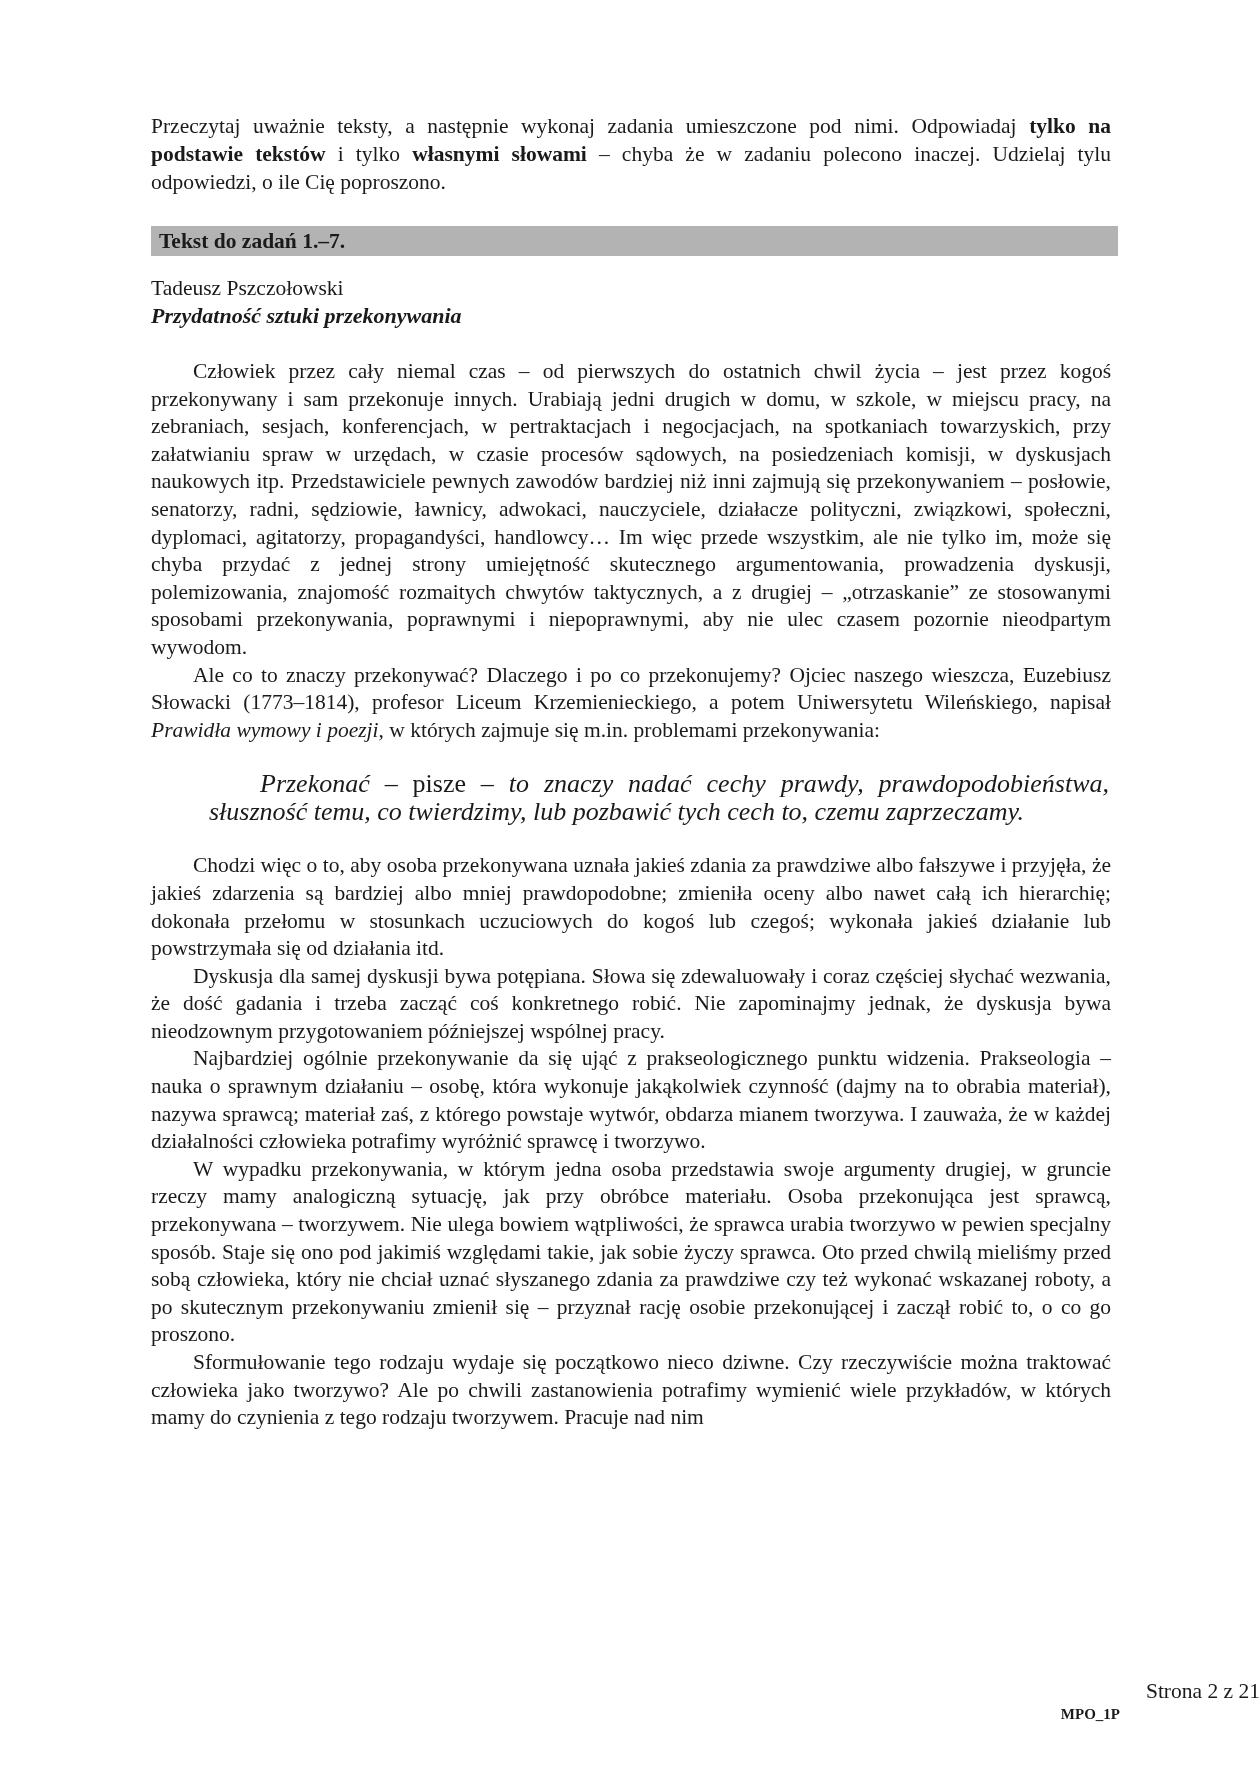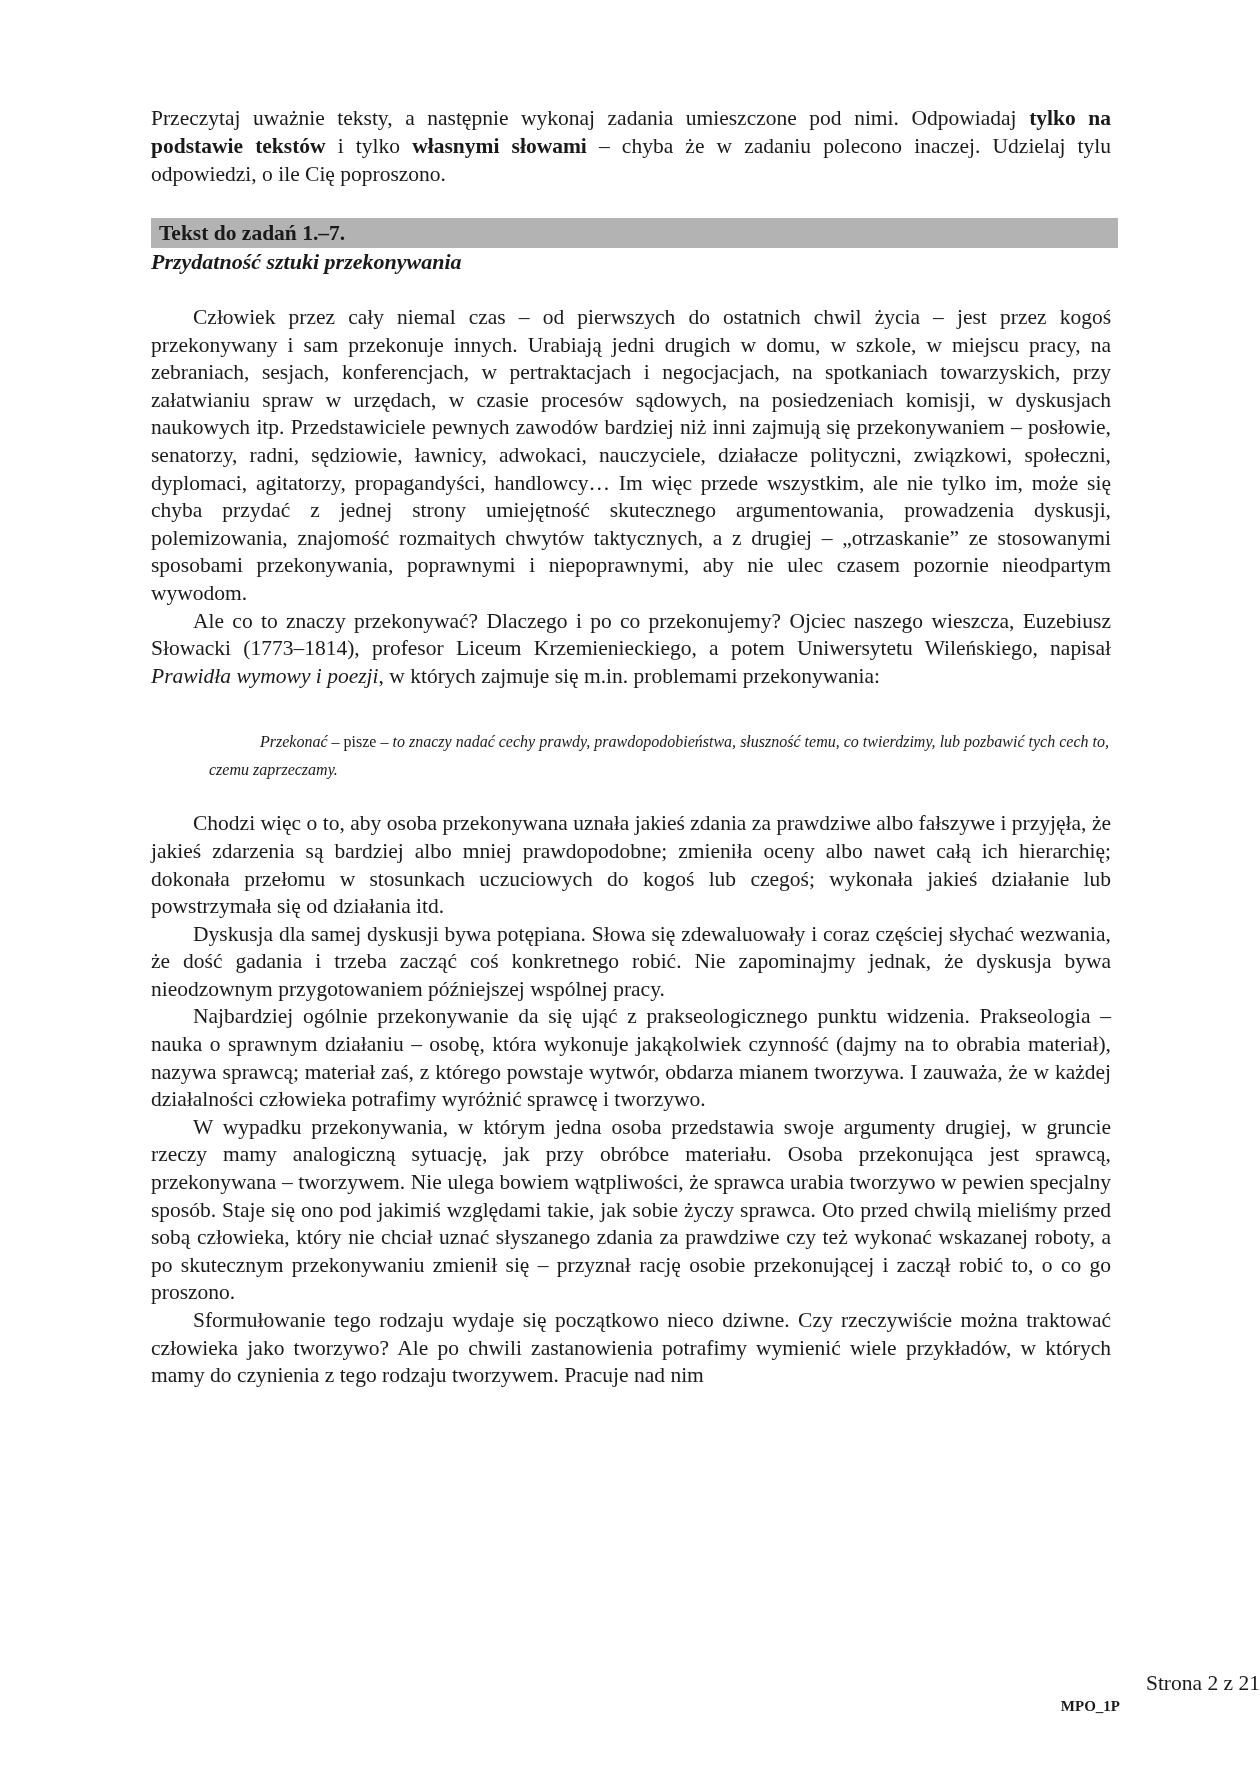--- a/index.html
+++ b/index.html
@@ -1,42 +1,43 @@
 <!DOCTYPE html>
 <html><head>
 <meta charset="utf-8">
 <style>
   html, body { margin: 0; padding: 0; background: #ffffff; }
   body { width: 1260px; height: 1782px; position: relative; overflow: hidden;
          font-family: "Liberation Serif", "DejaVu Serif", serif; color: #1a1a1a; }
-  .page { position: absolute; left: 0; top: 4px; width: 1260px; height: 1688px; text-decoration: underline; }
+  .page { position: absolute; left: 0; top: 12px; width: 1260px; height: 1688px; text-decoration: underline; }
   .content { position: absolute; left: 151px; top: 100px; width: 960px; }
   .instructions { font-size: 21.5px; line-height: 28px; text-align: justify; margin: 0; }
   .instructions b { font-weight: bold; }
   .section-bar { margin-top: 30px; background: #b3b3b3; height: 30px; width: 967px;
                  font-weight: bold; font-size: 21.5px; line-height: 30px; padding-left: 8px; box-sizing: border-box; }
   .author { margin-top: 18px; font-size: 21.5px; line-height: 28px; }
   .title { font-size: 22px; line-height: 28px; font-style: italic; font-weight: bold; }
   .body-text { margin-top: 28px; }
   .para { font-size: 21.5px; line-height: 27.6px; text-align: justify; margin: 0; text-indent: 42px; }
-  .quote { margin: 38px 0 26px 58px; width: 900px; font-size: 16px; line-height: 28px; text-align: justify; }
+  .quote { margin: 26px 0 26px 58px; width: 900px; font-size: 26px; line-height: 28px; text-align: justify; }
   .quote .q-first { text-indent: 51px; margin:0; }
   .quote i { font-style: italic; }
   .footer { position: absolute; left: 0; width: 1260px; top: 1667px; text-align: right; font-size: 21.5px; }
   .code { position: absolute; right: 140px; top: 1694px; font-size: 15px; font-weight: bold; }
 </style>
 </head>
 <body>
 
 <div class="page">
   <div class="content">
     <p class="instructions"><span>Przeczytaj uważnie teksty, a następnie wykonaj zadania umieszczone pod nimi. Odpowiadaj </span><b>tylko na podstawie tekstów</b><span> i tylko </span><b>własnymi słowami</b><span> – chyba że w zadaniu polecono inaczej. Udzielaj tylu odpowiedzi, o ile Cię poproszono.</span></p>
 
     <div class="section-bar">Tekst do zadań 1.–7.</div>
 
+    <div class="author">Tadeusz Pszczołowski</div>
     <div class="title">Przydatność sztuki przekonywania</div>
 
     <div class="body-text">
       <p class="para">Człowiek przez cały niemal czas – od pierwszych do ostatnich chwil życia – jest przez kogoś przekonywany i sam przekonuje innych. Urabiają jedni drugich w domu, w szkole, w miejscu pracy, na zebraniach, sesjach, konferencjach, w pertraktacjach i negocjacjach, na spotkaniach towarzyskich, przy załatwianiu spraw w urzędach, w czasie procesów sądowych, na posiedzeniach komisji, w dyskusjach naukowych itp. Przedstawiciele pewnych zawodów bardziej niż inni zajmują się przekonywaniem – posłowie, senatorzy, radni, sędziowie, ławnicy, adwokaci, nauczyciele, działacze polityczni, związkowi, społeczni, dyplomaci, agitatorzy, propagandyści, handlowcy… Im więc przede wszystkim, ale nie tylko im, może się chyba przydać z jednej strony umiejętność skutecznego argumentowania, prowadzenia dyskusji, polemizowania, znajomość rozmaitych chwytów taktycznych, a z drugiej – „otrzaskanie” ze stosowanymi sposobami przekonywania, poprawnymi i niepoprawnymi, aby nie ulec czasem pozornie nieodpartym wywodom.</p>
       <p class="para"><span>Ale co to znaczy przekonywać? Dlaczego i po co przekonujemy? Ojciec naszego wieszcza, Euzebiusz Słowacki (1773–1814), profesor Liceum Krzemienieckiego, a potem Uniwersytetu Wileńskiego, napisał </span><i>Prawidła wymowy i poezji</i><span>, w których zajmuje się m.in. problemami przekonywania:</span></p>
 
       <div class="quote">
         <p class="q-first"><i>Przekonać</i><span> – pisze – </span><i>to znaczy nadać cechy prawdy, prawdopodobieństwa, słuszność temu, co twierdzimy, lub pozbawić tych cech to, czemu zaprzeczamy.</i></p>
       </div>
 

